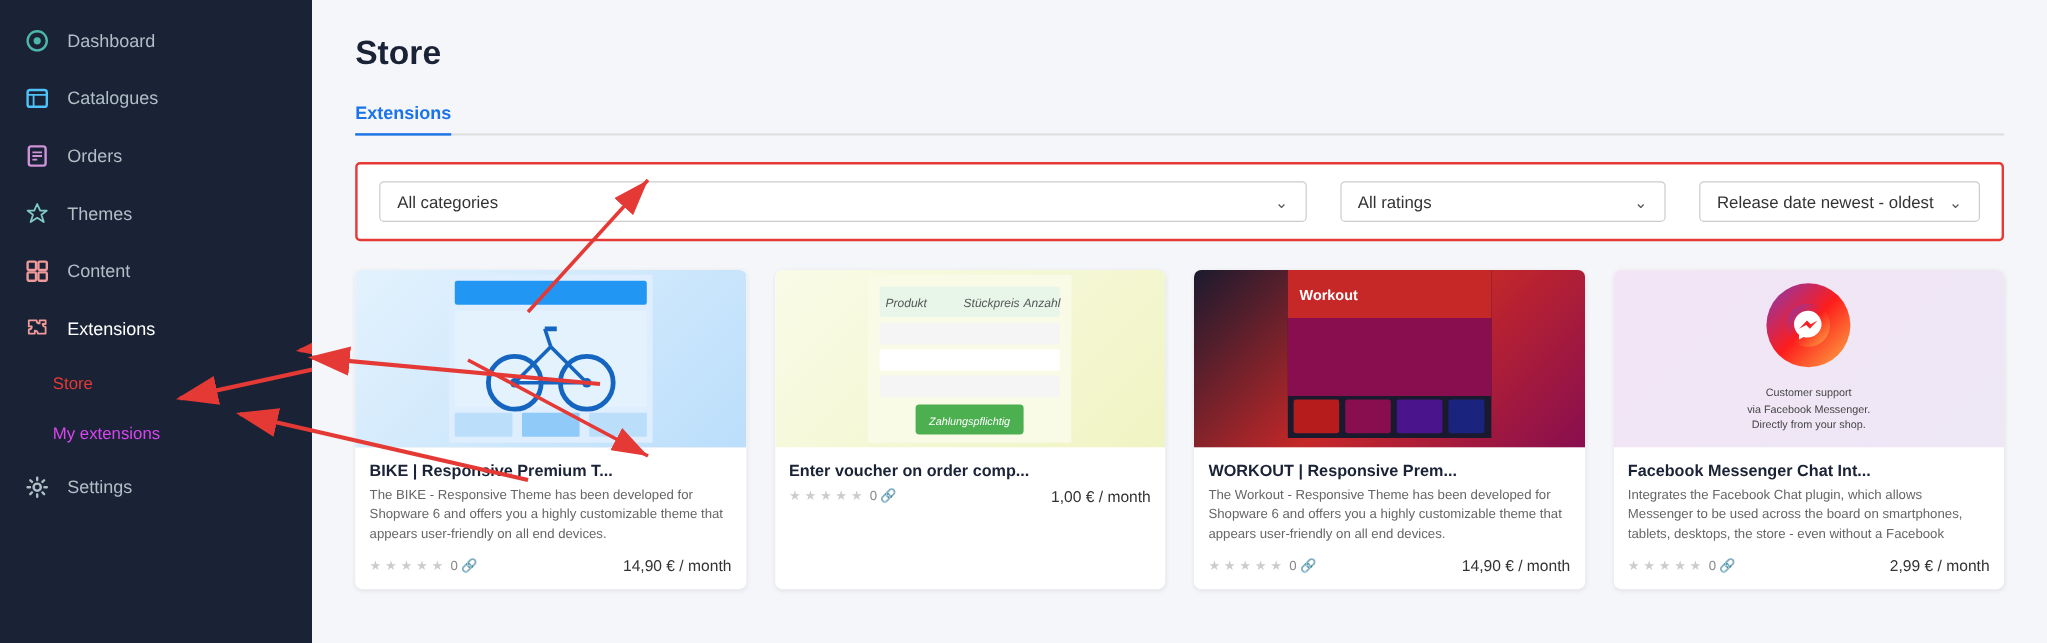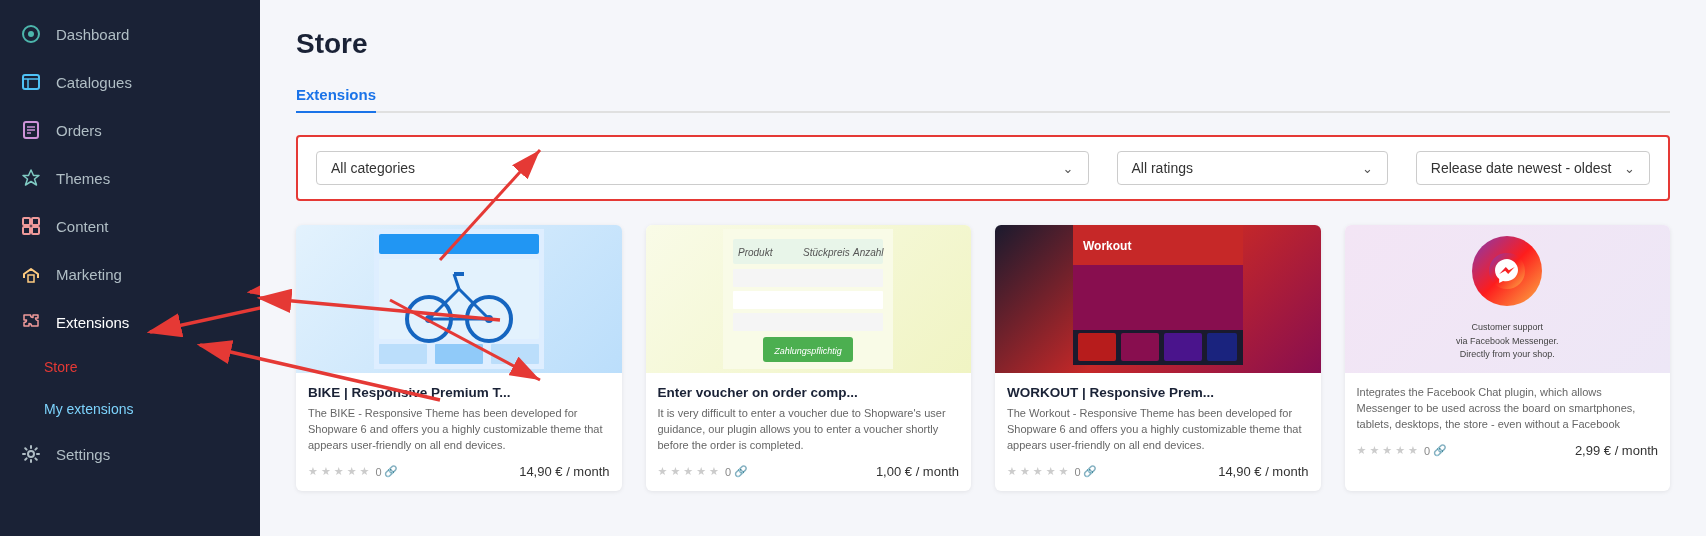--- a/index.html
+++ b/index.html
@@ -23,21 +23,21 @@
       color: #b0bec5;
       cursor: pointer;
       font-size: 15px;
       transition: background 0.15s;
       position: relative;
     }
     .sidebar-item.active { color: #fff; }
     .sidebar-item.sub-item {
       padding-left: 44px;
       font-size: 14px;
-      color: #7dd3fc;
+      color: #d946ef;
     }
     .sidebar-item.sub-item.store-active {
       color: #e53935;
     }
     .sidebar-icon {
       width: 22px;
       height: 22px;
       display: flex;
       align-items: center;
       justify-content: center;
@@ -253,29 +253,20 @@
       <svg width="20" height="20" viewBox="0 0 20 20" fill="none">
         <rect x="2" y="2" width="7" height="7" rx="1" stroke="#ef9a9a" stroke-width="2"></rect>
         <rect x="11" y="2" width="7" height="7" rx="1" stroke="#ef9a9a" stroke-width="2"></rect>
         <rect x="2" y="11" width="7" height="7" rx="1" stroke="#ef9a9a" stroke-width="2"></rect>
         <rect x="11" y="11" width="7" height="7" rx="1" stroke="#ef9a9a" stroke-width="2"></rect>
       </svg>
     </span>
     <span>Content</span>
   </div>
 
-  <div class="sidebar-item">
-    <span class="sidebar-icon icon-marketing">
-      <svg width="20" height="20" viewBox="0 0 20 20" fill="none">
-        <path d="M3 14V10L10 5L17 10V14" stroke="#ffcc80" stroke-width="2" stroke-linejoin="round"></path>
-        <rect x="7" y="11" width="6" height="7" stroke="#ffcc80" stroke-width="1.5"></rect>
-      </svg>
-    </span>
-    <span>Marketing</span>
-  </div>
 
   <div class="sidebar-item active">
     <span class="sidebar-icon icon-extensions">
       <svg width="20" height="20" viewBox="0 0 20 20" fill="none">
         <path d="M8 3H3v5h2.5c0 1.38-1.12 2.5-2.5 2.5V14h5v-2.5c1.38 0 2.5 1.12 2.5 2.5H17V8.5c-1.38 0-2.5-1.12-2.5-2.5H17V3h-5v2.5C10.62 5.5 9.5 4.38 9.5 3H8z" stroke="#ef9a9a" stroke-width="1.5" stroke-linejoin="round"></path>
       </svg>
     </span>
     <span>Extensions</span>
   </div>
 
@@ -400,21 +391,20 @@
             <rect x="10" y="62" width="150" height="18" fill="#fff" rx="1"></rect>
             <rect x="10" y="84" width="150" height="18" fill="#f5f5f5" rx="1"></rect>
 
             <rect x="40" y="108" width="90" height="25" fill="#4caf50" rx="3"></rect>
             <text x="85" y="125" font-size="9" fill="white" text-anchor="middle">Zahlungspflichtig</text>
           </svg>
         </div>
       </div>
       <div class="product-info">
         <div class="product-name">Enter voucher on order comp...</div>
-        <div class="product-desc">It is very difficult to enter a voucher due to Shopware's user guidance, our plugin allows you to enter a voucher shortly before the order is completed.</div>
         <div class="product-footer">
           <div class="stars">
             <span class="star">★</span>
             <span class="star">★</span>
             <span class="star">★</span>
             <span class="star">★</span>
             <span class="star">★</span>
             <span class="reviews-count">
               <span>0</span>
             </span>
@@ -480,20 +470,21 @@
 
               <path d="M20 8C13.4 8 8 13 8 19.2c0 3.5 1.6 6.6 4.2 8.8v4l3.8-2.1c1 .3 2 .4 3 .4 6.6 0 12-5 12-11.2C31 13 25.6 8 20 8zm1.2 15l-3-3.2-5.9 3.2 6.5-6.9 3.1 3.2 5.8-3.2-6.5 6.9z" fill="white"></path>
             </svg>
           </div>
           <div style="font-size:9px;color:#444;text-align:center;margin-top:9px;line-height:1.5;">
             Customer support<br>via Facebook Messenger.<br>Directly from your shop.
           </div>
         </div>
       </div>
       <div class="product-info">
+        <div class="product-name">Facebook Messenger Chat Int...</div>
         <div class="product-desc">Integrates the Facebook Chat plugin, which allows Messenger to be used across the board on smartphones, tablets, desktops, the store - even without a Facebook account.</div>
         <div class="product-footer">
           <div class="stars">
             <span class="star">★</span>
             <span class="star">★</span>
             <span class="star">★</span>
             <span class="star">★</span>
             <span class="star">★</span>
             <span class="reviews-count">
               <span>0</span>

